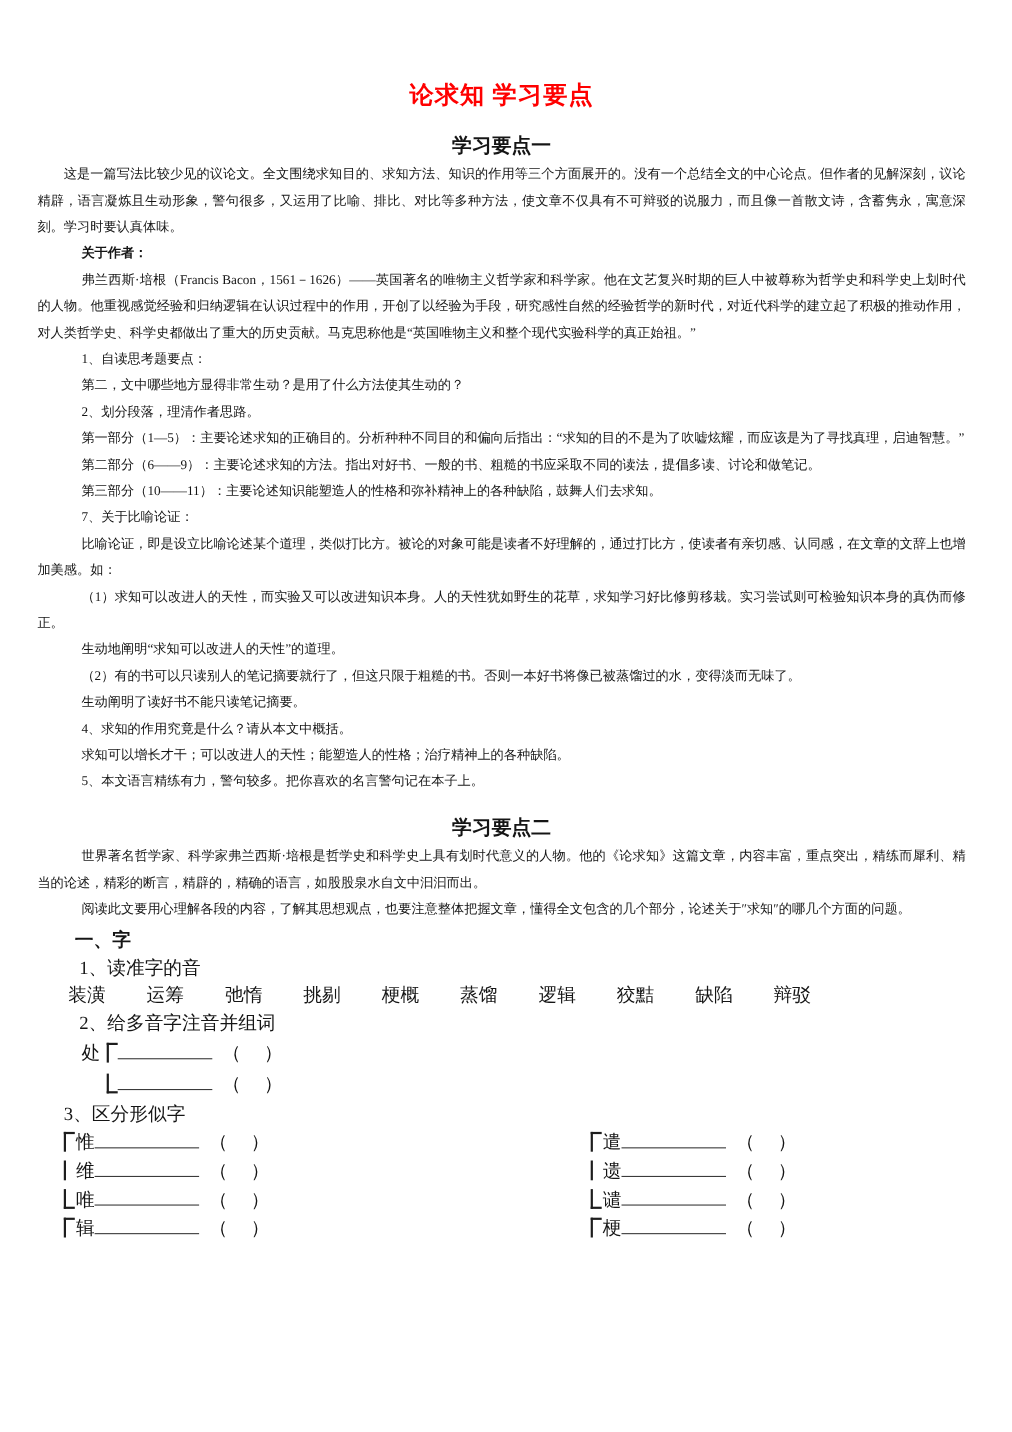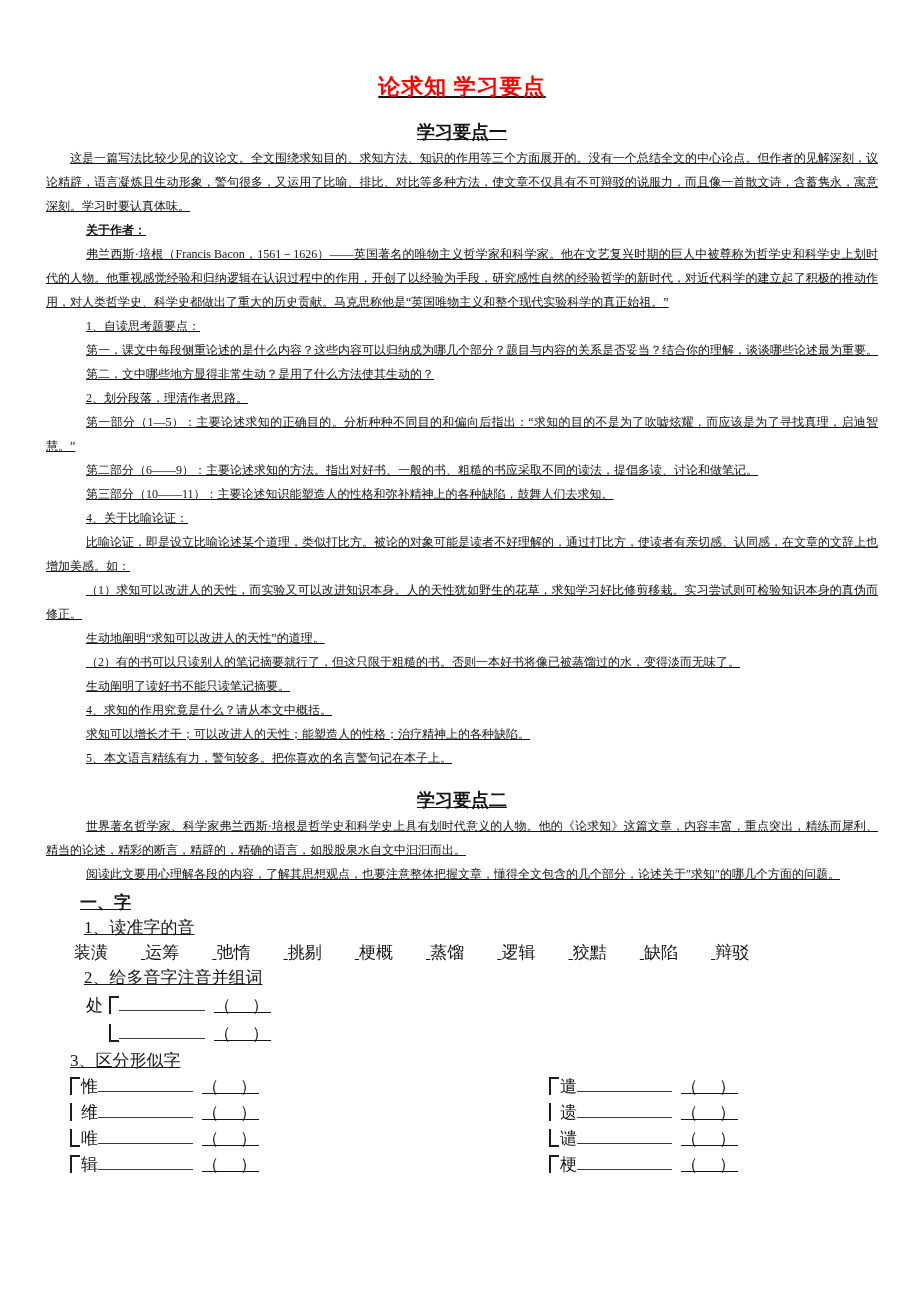--- a/index.html
+++ b/index.html
@@ -3,21 +3,21 @@
 <meta charset="utf-8">
 <style>
   html,body { margin:0; padding:0; }
   body {
     width:920px; height:1302px;
     background:#ffffff;
     font-family:"Liberation Serif","DejaVu Serif",serif;
     color:#151515;
     overflow:hidden;
   }
-  .doc { padding:72px 42px 30px 46px; box-sizing:border-box; width:920px; height:1302px;text-decoration:underline; }
+  .doc { padding:72px 42px 30px 34px; box-sizing:border-box; width:920px; height:1302px; }
   .doc-title {
     text-align:center; font-size:22px; font-weight:bold;
     line-height:30px; letter-spacing:1px; margin:0 0 12px 0;
   }
   .sec-heading {
     text-align:center; font-size:18px; font-weight:bold;
     line-height:24px; margin:18px 0 2px 0;
   }
   p.para {
     font-size:12px; line-height:24px; margin:0;
@@ -59,27 +59,26 @@
 <div class="doc">
 
   <h1 class="doc-title" style="color: rgb(255, 0, 0);">论求知 学习要点</h1>
 
   <h2 class="sec-heading">学习要点一</h2>
 
   <p class="para ind-1">这是一篇写法比较少见的议论文。全文围绕求知目的、求知方法、知识的作用等三个方面展开的。没有一个总结全文的中心论点。但作者的见解深刻，议论精辟，语言凝炼且生动形象，警句很多，又运用了比喻、排比、对比等多种方法，使文章不仅具有不可辩驳的说服力，而且像一首散文诗，含蓄隽永，寓意深刻。学习时要认真体味。</p>
   <p class="para ind-2 bold">关于作者：</p>
   <p class="para ind-2">弗兰西斯·培根（Francis Bacon，1561－1626）——英国著名的唯物主义哲学家和科学家。他在文艺复兴时期的巨人中被尊称为哲学史和科学史上划时代的人物。他重视感觉经验和归纳逻辑在认识过程中的作用，开创了以经验为手段，研究感性自然的经验哲学的新时代，对近代科学的建立起了积极的推动作用，对人类哲学史、科学史都做出了重大的历史贡献。马克思称他是“英国唯物主义和整个现代实验科学的真正始祖。”</p>
   <p class="para ind-2">1、自读思考题要点：</p>
-  <p class="para ind-2">第一，课文中每段侧重论述的是什么内容？这些内容可以归纳成为哪几个部分？题目与内容的关系是否妥当？结合你的理解，谈谈哪些论述最为重要。</p>
   <p class="para ind-2">第二，文中哪些地方显得非常生动？是用了什么方法使其生动的？</p>
   <p class="para ind-2">2、划分段落，理清作者思路。</p>
   <p class="para ind-2">第一部分（1—5）：主要论述求知的正确目的。分析种种不同目的和偏向后指出：“求知的目的不是为了吹嘘炫耀，而应该是为了寻找真理，启迪智慧。”</p>
   <p class="para ind-2">第二部分（6——9）：主要论述求知的方法。指出对好书、一般的书、粗糙的书应采取不同的读法，提倡多读、讨论和做笔记。</p>
   <p class="para ind-2">第三部分（10——11）：主要论述知识能塑造人的性格和弥补精神上的各种缺陷，鼓舞人们去求知。</p>
-  <p class="para ind-2">4、关于比喻论证：</p>
+  <p class="para ind-2">7、关于比喻论证：</p>
   <p class="para ind-2">比喻论证，即是设立比喻论述某个道理，类似打比方。被论的对象可能是读者不好理解的，通过打比方，使读者有亲切感、认同感，在文章的文辞上也增加美感。如：</p>
   <p class="para ind-2">（1）求知可以改进人的天性，而实验又可以改进知识本身。人的天性犹如野生的花草，求知学习好比修剪移栽。实习尝试则可检验知识本身的真伪而修正。</p>
   <p class="para ind-2">生动地阐明“求知可以改进人的天性”的道理。</p>
   <p class="para ind-2">（2）有的书可以只读别人的笔记摘要就行了，但这只限于粗糙的书。否则一本好书将像已被蒸馏过的水，变得淡而无味了。</p>
   <p class="para ind-2">生动阐明了读好书不能只读笔记摘要。</p>
   <p class="para ind-2">4、求知的作用究竟是什么？请从本文中概括。</p>
   <p class="para ind-2">求知可以增长才干；可以改进人的天性；能塑造人的性格；治疗精神上的各种缺陷。</p>
   <p class="para ind-2">5、本文语言精练有力，警句较多。把你喜欢的名言警句记在本子上。</p>
 
   <h2 class="sec-heading">学习要点二</h2>

